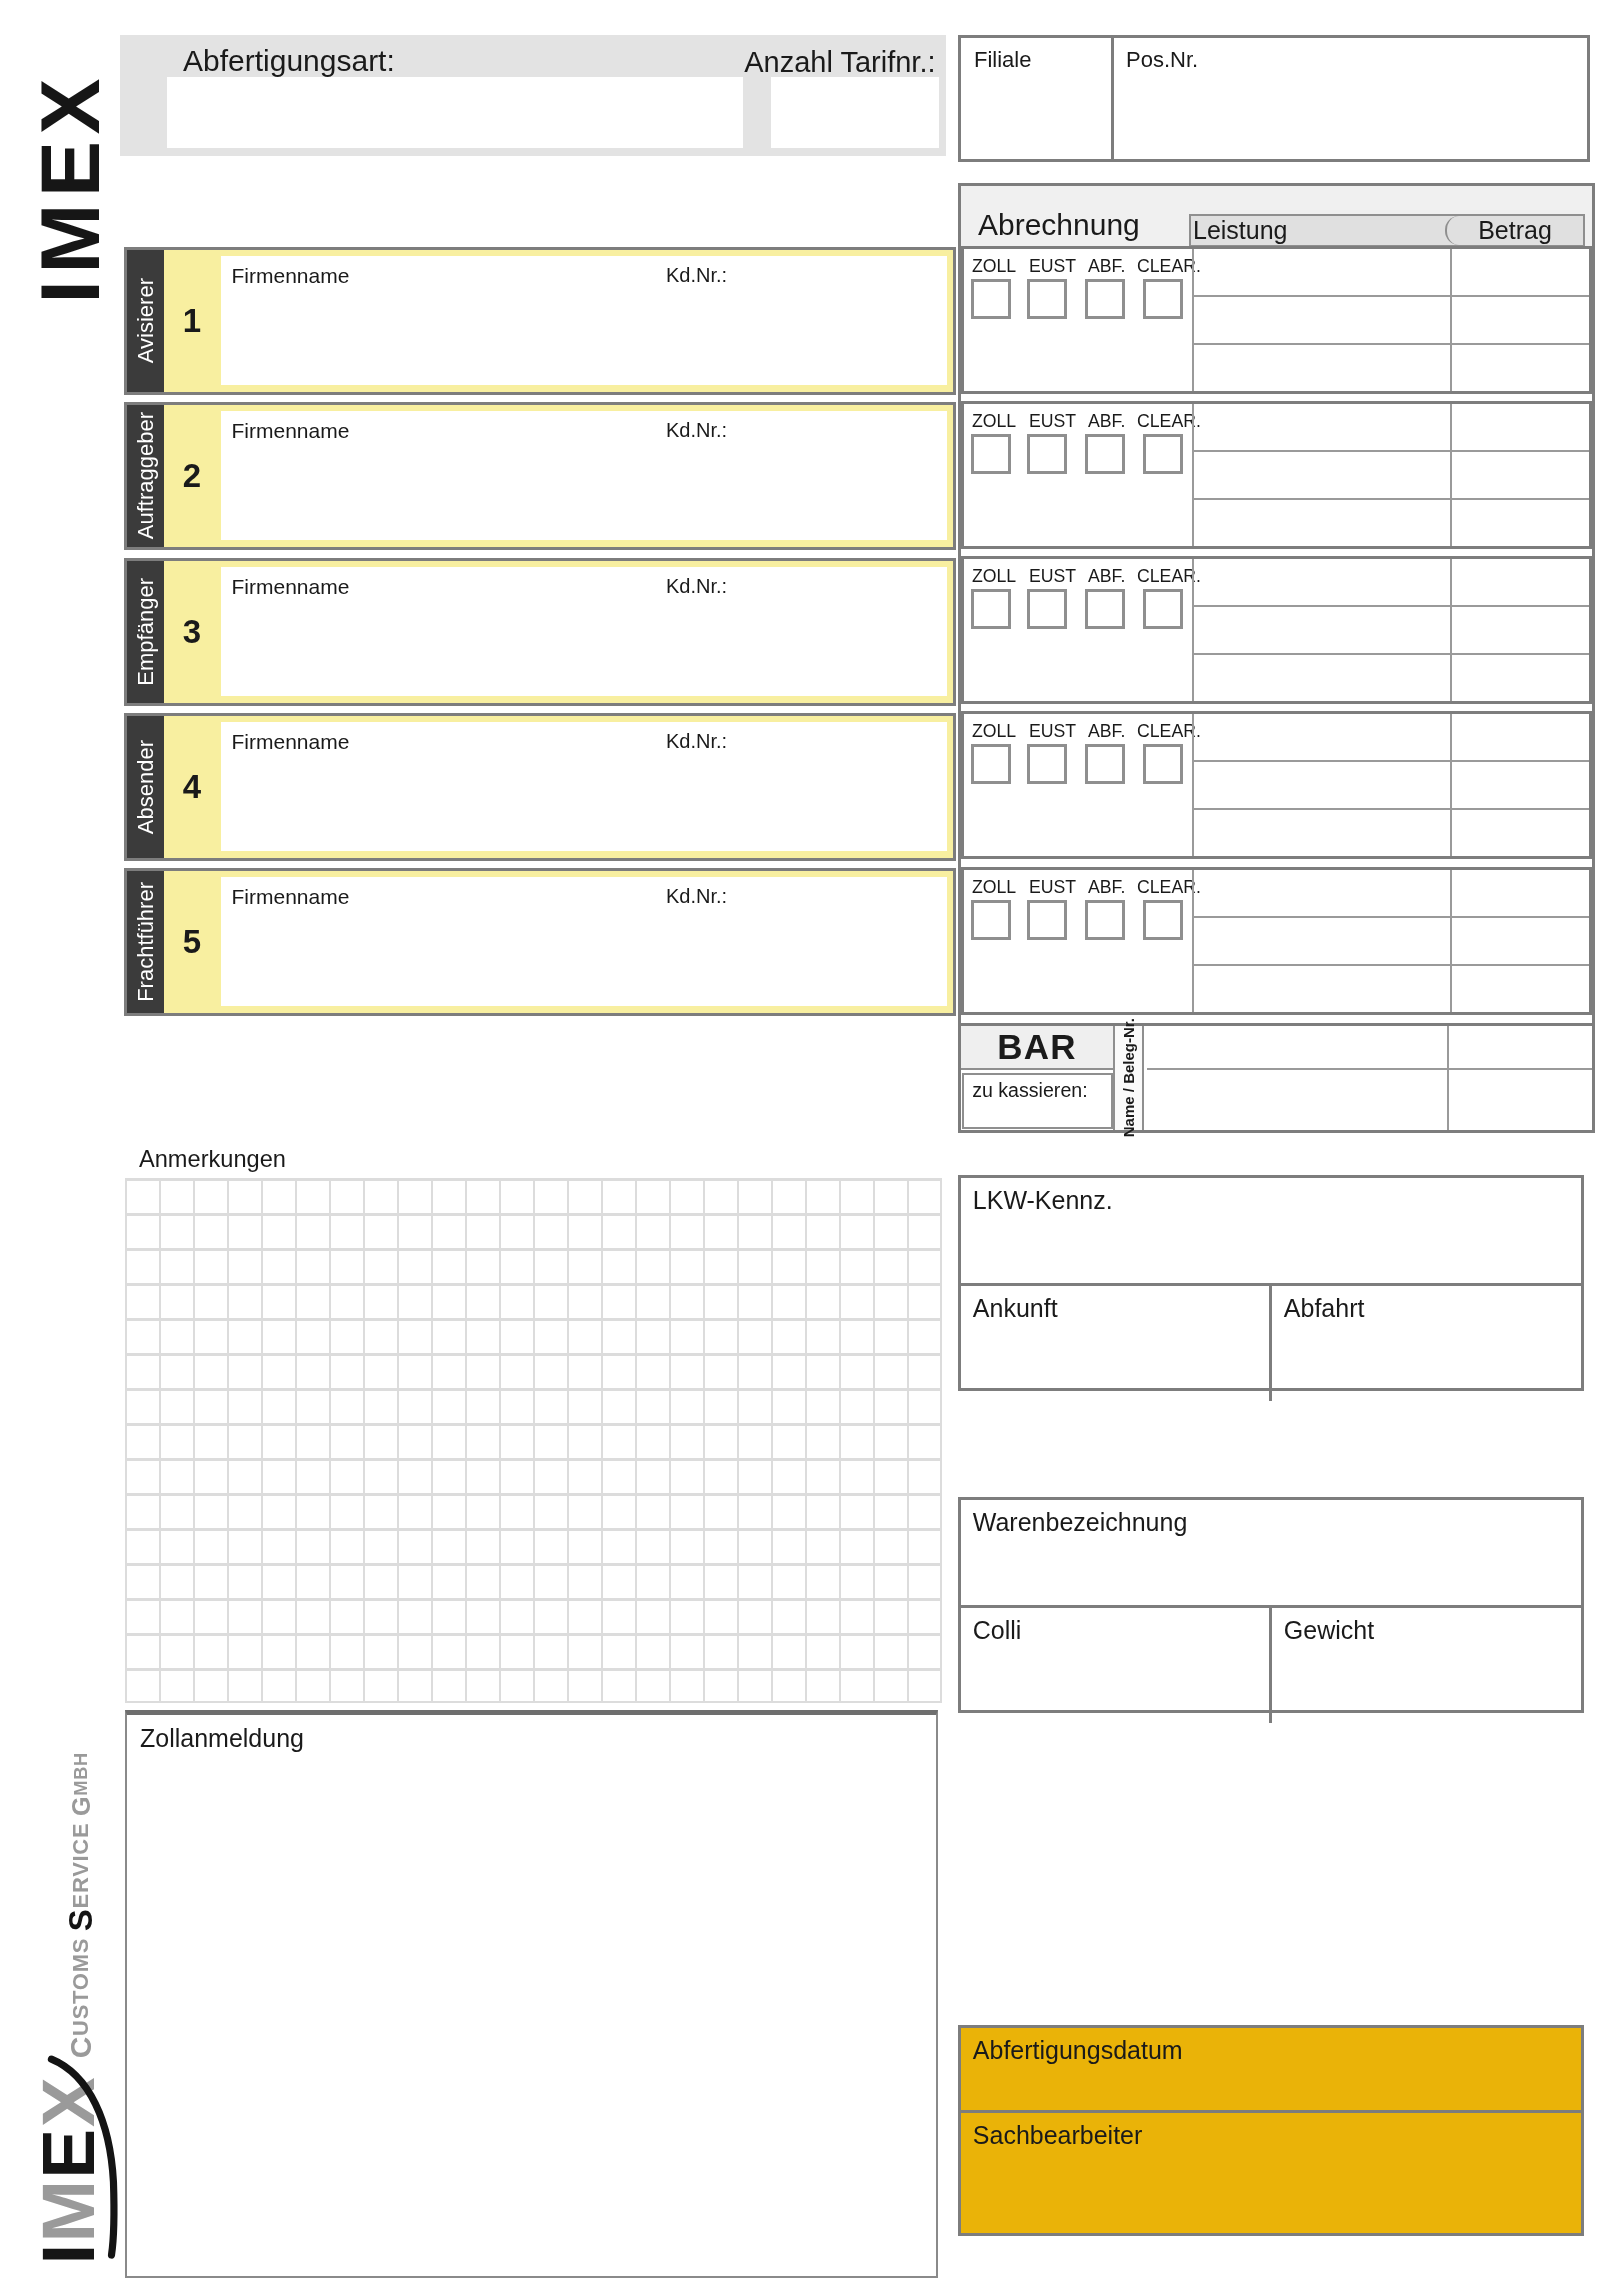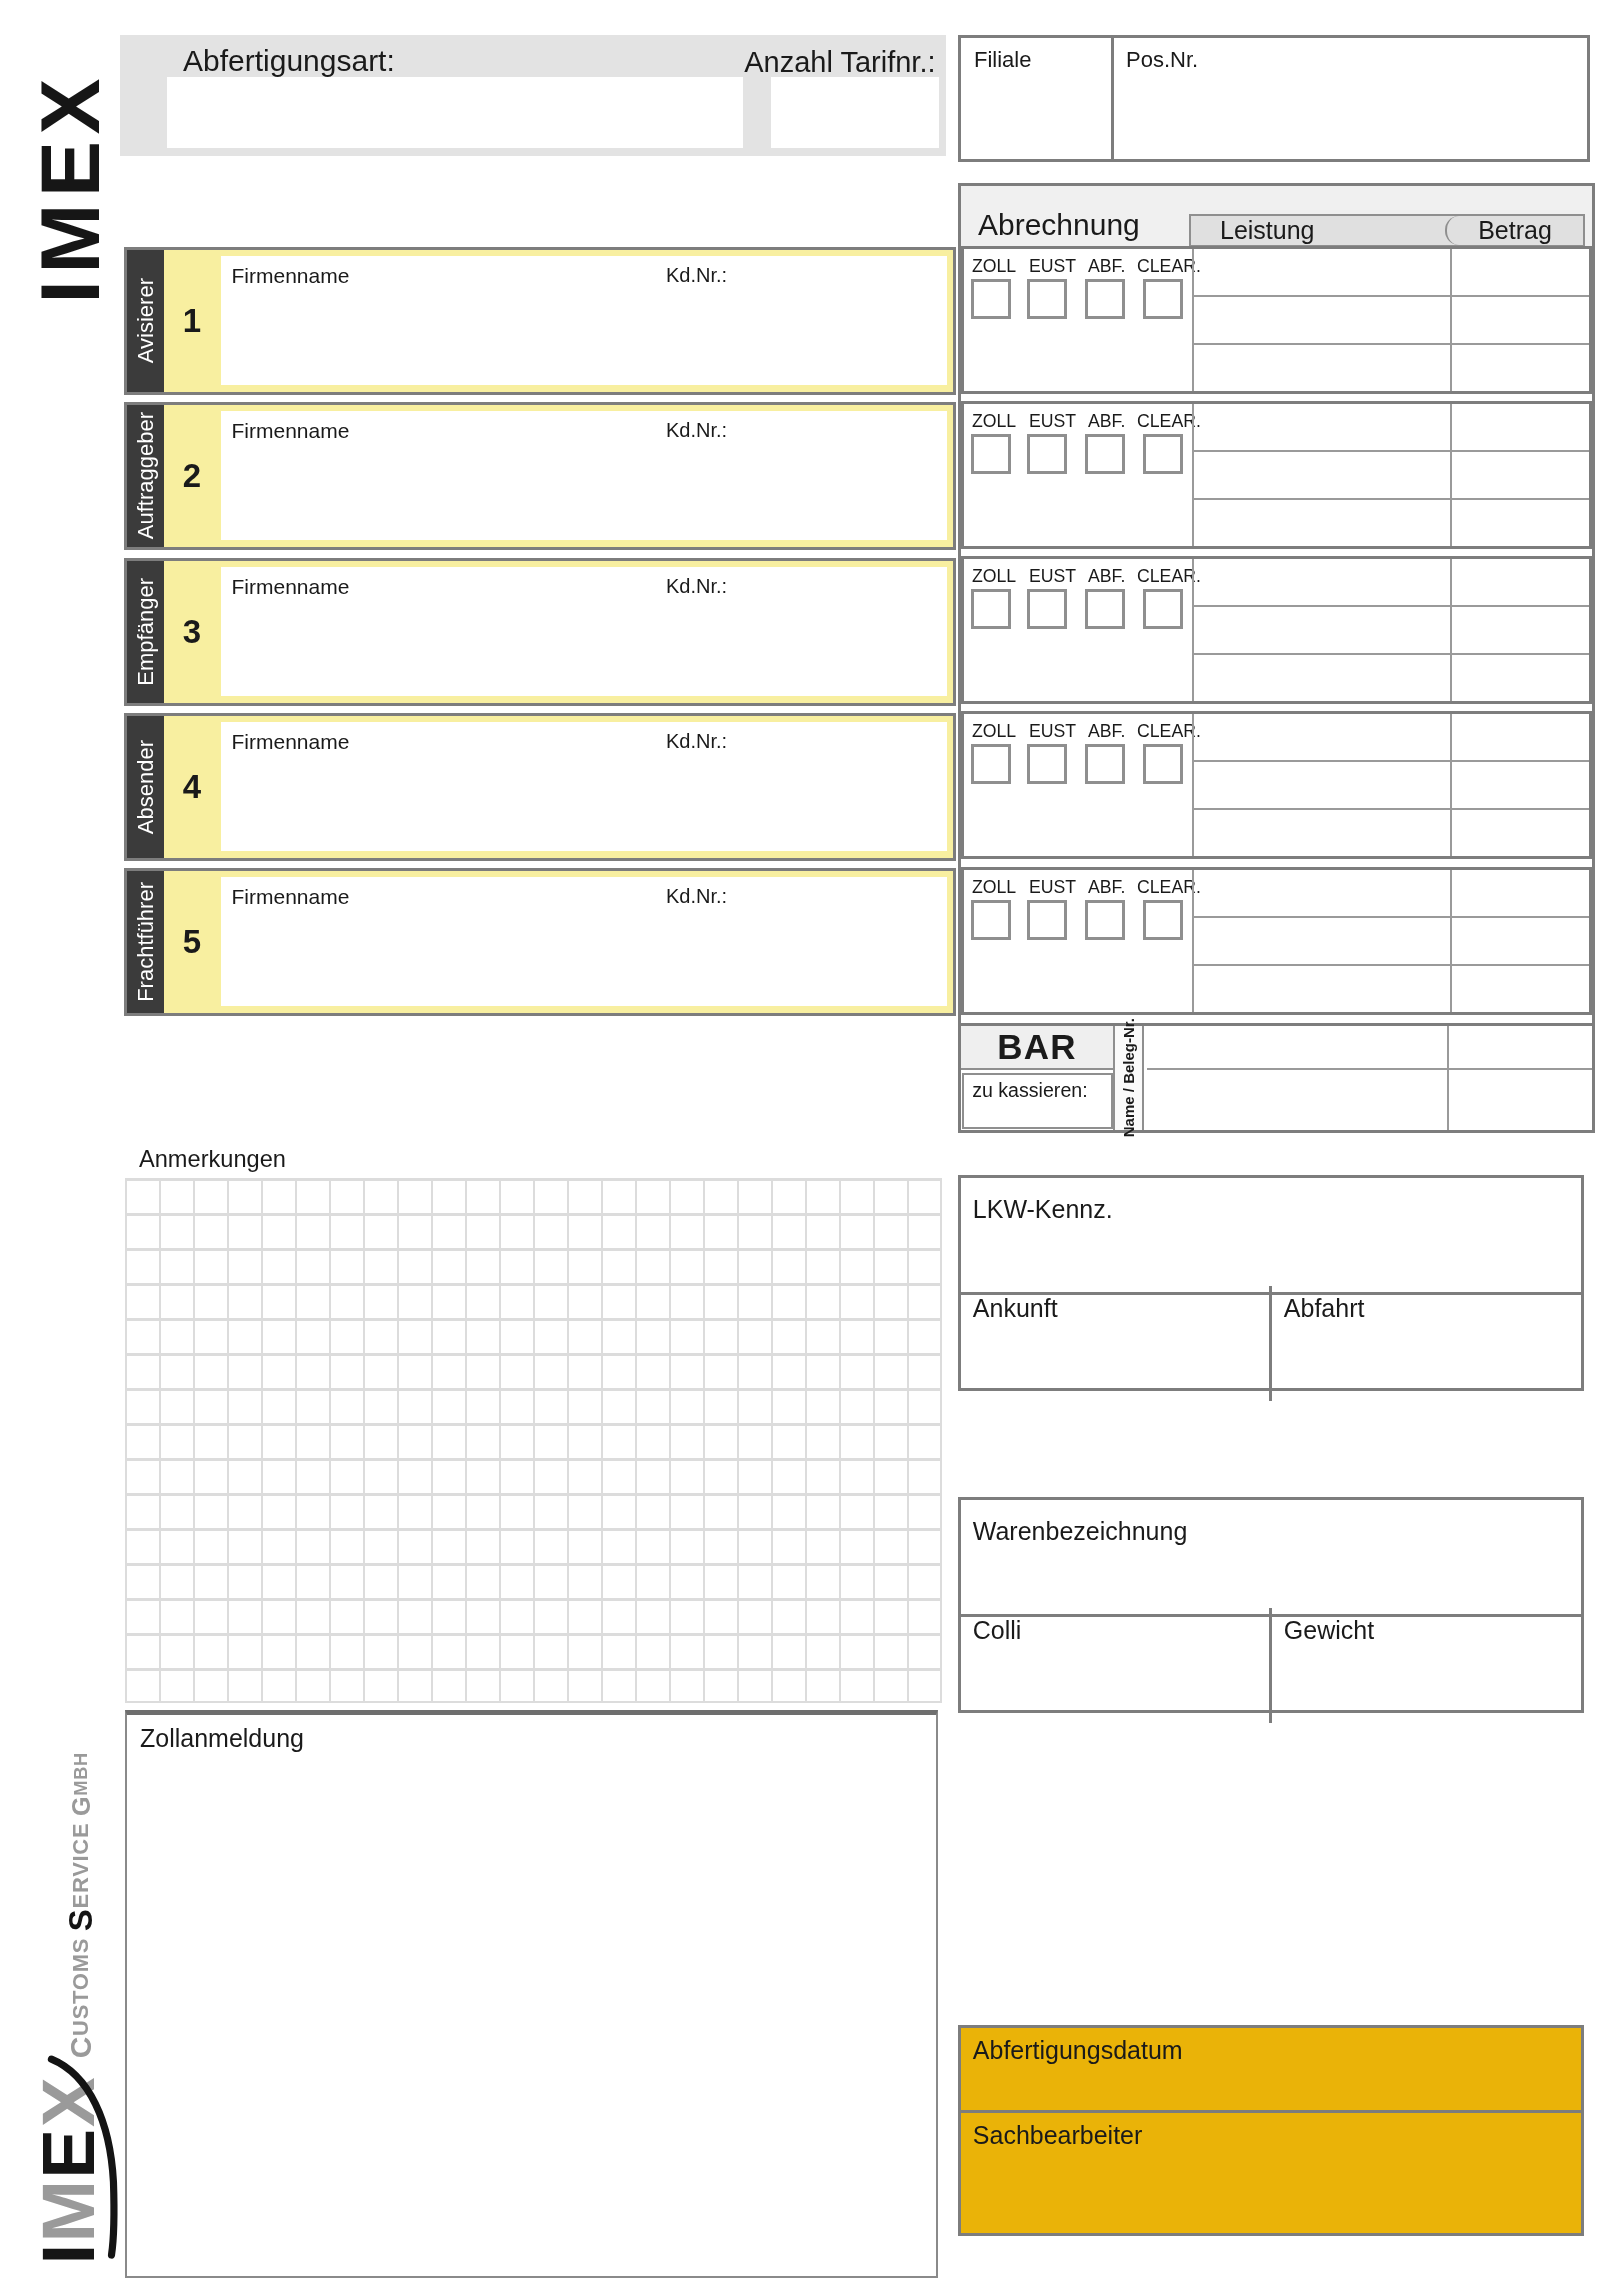--- a/index.html
+++ b/index.html
@@ -23,21 +23,21 @@
   
   .filiale-box{left:958px;top:35px;width:626px;height:121px;border:3.3px solid var(--border_gray,#7d7d7d);background:#fff;}
   .filiale-div{left:150px;top:0;bottom:0;width:2.6px;background:var(--border_gray,#7d7d7d);}
   .cell-label{font-size:22px;display:block;padding:9.2px 13px;}
 
   
   .abr{left:958px;top:183px;width:631px;height:944px;border:3.3px solid var(--border_gray,#7d7d7d);border-top-width:3.9px;background:#fff;}
   .abr-header{left:0;right:0;top:0;height:60px;background:#f0f0f0;border-bottom:3.3px solid var(--border_gray,#7d7d7d);}
   .abr-title{left:17px;top:22px;font-size:30px;}
   .lb-band{left:228px;top:27.5px;width:396px;height:33px;background:#e0e0e0;border:2px solid #8f8f8f;box-sizing:border-box;display:flex;}
-  .lb-leistung{flex:1;font-size:25px;padding-left:29px;display:flex;align-items:center;}
+  .lb-leistung{flex:1;font-size:25px;padding-left:2px;display:flex;align-items:center;}
   .lb-betrag{width:136px;border-left:2px solid #8f8f8f;font-size:25px;display:flex;align-items:center;justify-content:center;border-radius:14px;}
 
   .abr-panel{left:0;right:0;height:148px;border:3.3px solid var(--border_gray,#7d7d7d);box-sizing:border-box;background:#fff;}
   .chk-label{position:absolute;top:6.5px;font-size:17.7px;letter-spacing:0px;}
   .chk-box{position:absolute;top:30px;width:34px;height:34px;border:3.3px solid #8f8f8f;background:#fff;}
   .vl{position:absolute;top:0;bottom:0;width:2px;background:#9a9a9a;}
   .hl{position:absolute;left:228px;right:0;height:2px;background:#9a9a9a;}
   .cells-hit{position:absolute;left:230px;right:0;top:0;bottom:0;}
 
   .bar-sec{left:0;right:0;top:837px;bottom:0;border-top:3.9px solid var(--border_gray,#7d7d7d);}
@@ -63,21 +63,21 @@
   
   .anm-label{left:139px;top:1146px;font-size:23.6px;}
   .anm-grid{left:125px;top:1178px;width:815px;height:523px;
     background-image:
       repeating-linear-gradient(to right,#dcdcdc 0 2px,transparent 2px 34px),
       repeating-linear-gradient(to bottom,#dcdcdc 0 2.6px,transparent 2.6px 35px);
     border-right:2px solid #dcdcdc;border-bottom:2.6px solid #dcdcdc;}
 
   
   .rbox{left:958px;width:626px;border:3.3px solid var(--border_gray,#7d7d7d);box-sizing:border-box;background:#fff;}
-  .rbox .topcell{position:absolute;left:0;right:0;top:0;height:105px;border-bottom:3.3px solid var(--border_gray,#7d7d7d);margin-top:9px;}
+  .rbox .topcell{position:absolute;left:0;right:0;top:0;height:105px;border-bottom:3.3px solid var(--border_gray,#7d7d7d);}
   .rbox .blcell{position:absolute;left:0;top:108px;width:352px;bottom:0;}
   .rbox .brcell{position:absolute;left:311px;right:0;top:108px;bottom:0;}
   .rbox .vdiv{position:absolute;left:308px;top:108px;height:115px;width:2.6px;background:var(--border_gray,#7d7d7d);}
   .cell-label-lg{font-size:25px;display:block;padding:7.9px 11.8px;}
 
   .zoll-box{left:125px;top:1710px;width:813px;height:568px;border:2.6px solid #8a8a8a;border-top:5.9px solid #6e6e6e;box-sizing:border-box;background:#fff;}
 
   .datum-box{left:958px;top:2025px;width:626px;height:211px;border:3.3px solid var(--border_gray,#7d7d7d);box-sizing:border-box;background:#eab308;}
   .datum-top{position:absolute;left:0;right:0;top:0;height:82px;border-bottom:3.3px solid var(--border_gray,#7d7d7d);}
   .datum-bottom{position:absolute;left:0;right:0;top:85px;bottom:0;}

